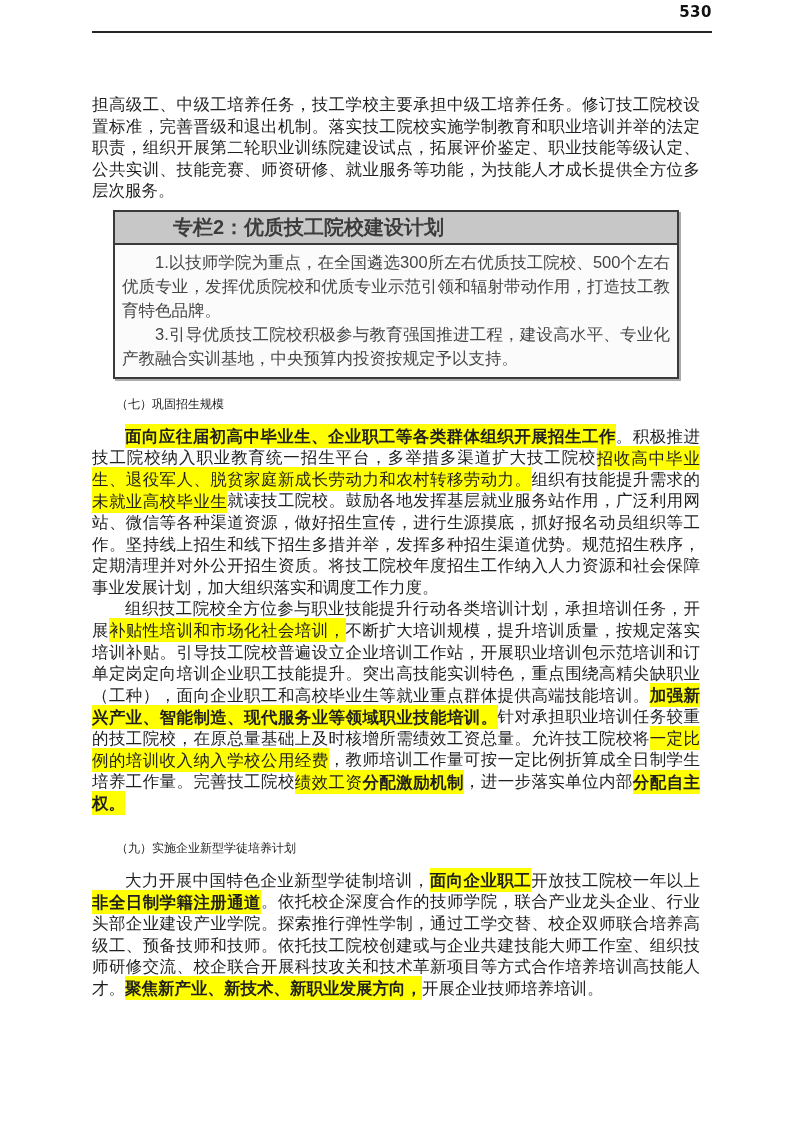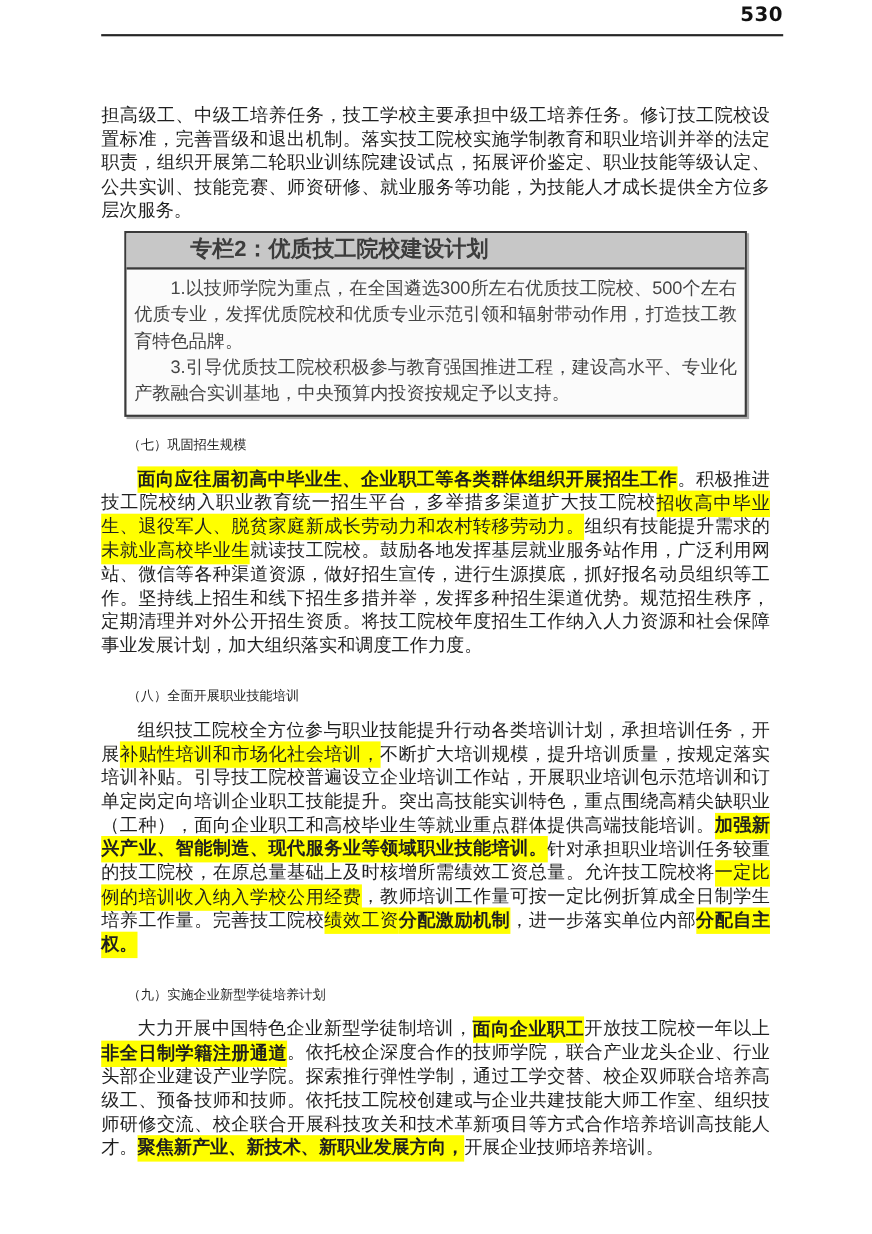--- a/index.html
+++ b/index.html
@@ -11,31 +11,31 @@
     --rule:#262626;
   }
   html,body{margin:0;padding:0;}
   body{
     width:793px;height:1122px;background:#ffffff;position:relative;overflow:hidden;
     font-family:"Liberation Serif","DejaVu Serif",serif;color:var(--text);
   }
   .page-number{
     position:absolute;top:3px;right:81px;
     font-family:"DejaVu Sans","Liberation Sans",sans-serif;
-    font-size:18px;font-weight:bold;letter-spacing:.5px;color:#111;text-align:right;
+    font-size:15px;font-weight:bold;letter-spacing:.5px;color:#111;text-align:right;
   }
   .rule{
     position:absolute;left:92px;top:31px;width:620px;height:2px;background:var(--rule);
   }
   .content{
     position:absolute;left:92px;top:94px;width:608px;
     font-size:16.5px;line-height:21.6px;text-align:justify;
   }
   .content p{margin:0;}
-  .indent{text-indent:2em;font-family:Liberation Mono, monospace;}
+  .indent{text-indent:2em;}
   .intro{margin-bottom:8px;}
   .column-box{
     margin:8px 21px 0 21px;
     border:2px solid var(--box-border);
     background:#fbfbfb;
     font-family:"Liberation Sans","DejaVu Sans",sans-serif;
     color:var(--box-text);
     box-shadow:2px 2px 0 rgba(70,70,70,.45);
   }
   .column-box-header{
@@ -70,20 +70,19 @@
       <div class="column-box-header">专栏2：优质技工院校建设计划</div>
       <div class="column-box-body">
         <p>1.以技师学院为重点，在全国遴选300所左右优质技工院校、500个左右优质专业，发挥优质院校和优质专业示范引领和辐射带动作用，打造技工教育特色品牌。</p>
         <p>3.引导优质技工院校积极参与教育强国推进工程，建设高水平、专业化产教融合实训基地，中央预算内投资按规定予以支持。</p>
       </div>
     </div>
 
     <h3 class="section-heading first">（七）巩固招生规模</h3>
     <p class="indent"><mark class="b">面向应往届初高中毕业生、企业职工等各类群体组织开展招生工作</mark><span>。积极推进技工院校纳入职业教育统一招生平台，多举措多渠道扩大技工院校</span><mark>招收高中毕业生、退役军人、脱贫家庭新成长劳动力和农村转移劳动力。</mark><span>组织有技能提升需求的</span><mark>未就业高校毕业生</mark><span>就读技工院校。鼓励各地发挥基层就业服务站作用，广泛利用网站、微信等各种渠道资源，做好招生宣传，进行生源摸底，抓好报名动员组织等工作。坚持线上招生和线下招生多措并举，发挥多种招生渠道优势。规范招生秩序，定期清理并对外公开招生资质。将技工院校年度招生工作纳入人力资源和社会保障事业发展计划，加大组织落实和调度工作力度。</span></p>
 
-    <h3 class="section-heading">（八）全面开展职业技能培训</h3>
     <p class="indent"><span>组织技工院校全方位参与职业技能提升行动各类培训计划，承担培训任务，开展</span><mark>补贴性培训和市场化社会培训，</mark><span>不断扩大培训规模，提升培训质量，按规定落实培训补贴。引导技工院校普遍设立企业培训工作站，开展职业培训包示范培训和订单定岗定向培训企业职工技能提升。突出高技能实训特色，重点围绕高精尖缺职业（工种），面向企业职工和高校毕业生等就业重点群体提供高端技能培训。</span><mark class="b">加强新兴产业、智能制造、现代服务业等领域职业技能培训。</mark><span>针对承担职业培训任务较重的技工院校，在原总量基础上及时核增所需绩效工资总量。允许技工院校将</span><mark>一定比例的培训收入纳入学校公用经费</mark><span>，教师培训工作量可按一定比例折算成全日制学生培养工作量。完善技工院校</span><mark>绩效工资</mark><mark class="b">分配激励机制</mark><span>，进一步落实单位内部</span><mark class="b">分配自主权。</mark></p>
 
     <h3 class="section-heading">（九）实施企业新型学徒培养计划</h3>
     <p class="indent"><span>大力开展中国特色企业新型学徒制培训，</span><mark class="b">面向企业职工</mark><span>开放技工院校一年以上</span><mark class="b">非全日制学籍注册通道</mark><span>。依托校企深度合作的技师学院，联合产业龙头企业、行业头部企业建设产业学院。探索推行弹性学制，通过工学交替、校企双师联合培养高级工、预备技师和技师。依托技工院校创建或与企业共建技能大师工作室、组织技师研修交流、校企联合开展科技攻关和技术革新项目等方式合作培养培训高技能人才。</span><mark class="b">聚焦新产业、新技术、新职业发展方向，</mark><span>开展企业技师培养培训。</span></p>
 
   </div>
 </div>
 
 </body></html>

